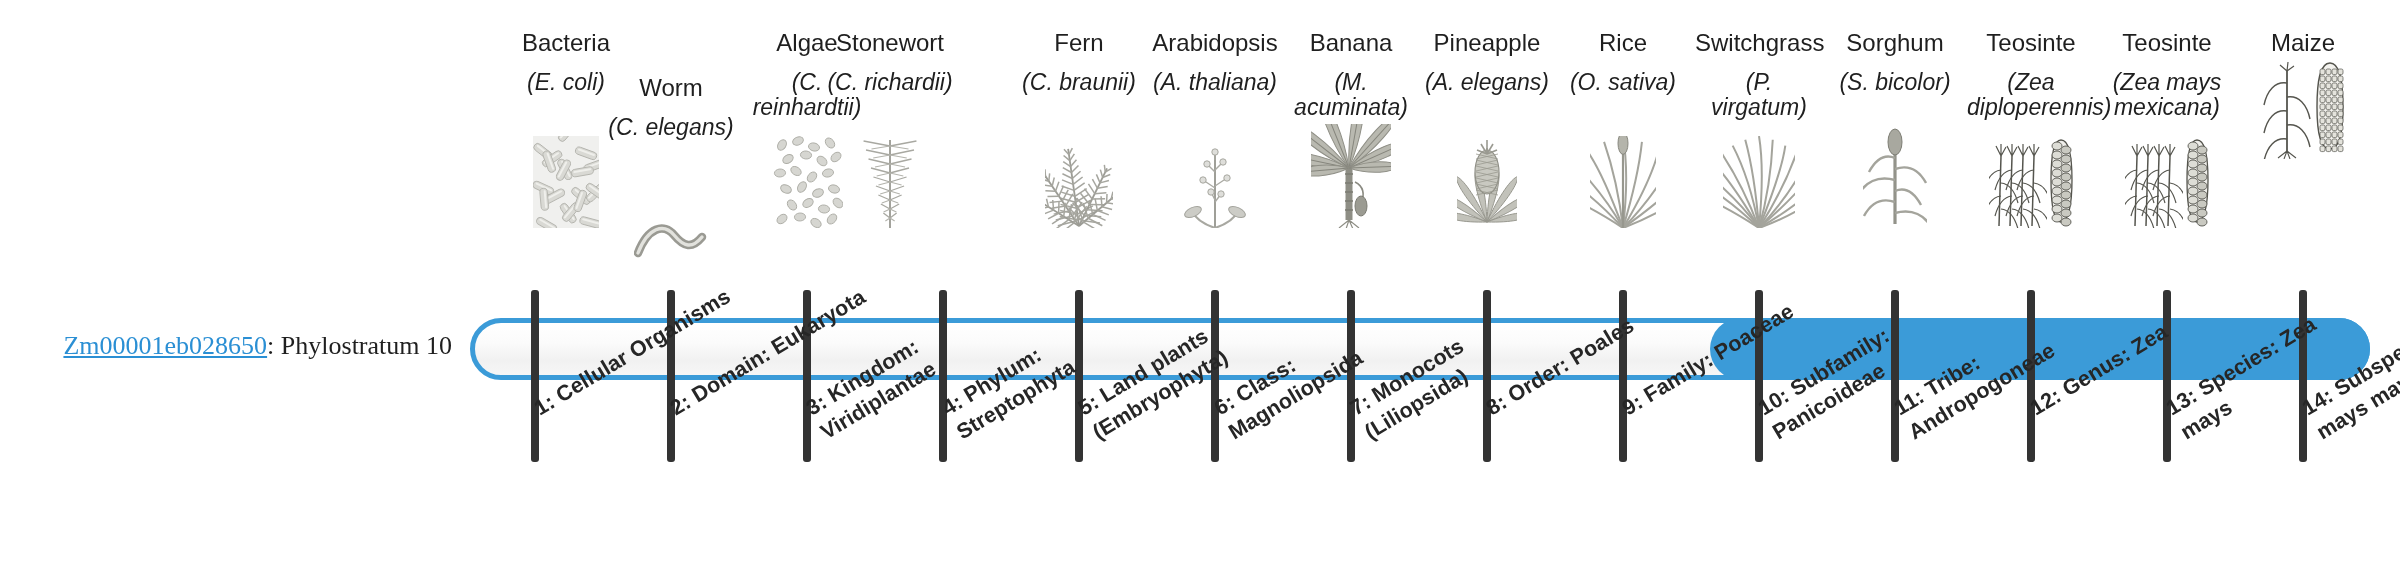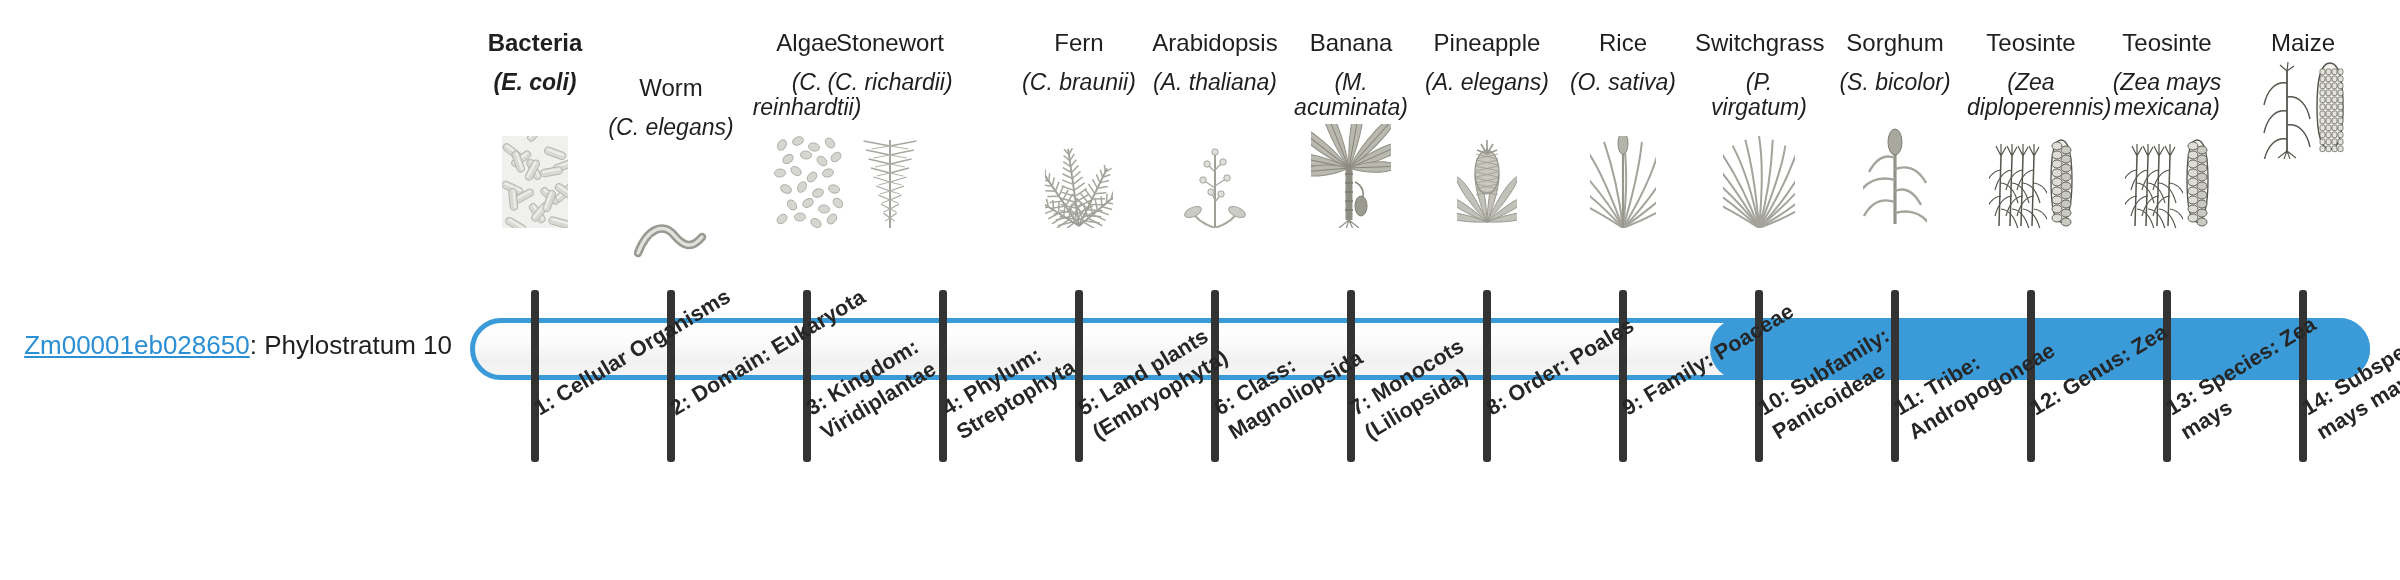--- a/index.html
+++ b/index.html
@@ -24,20 +24,21 @@
   .gene-label {
     position: absolute;
     left: 0;
     top: 330px;
     width: 452px;
     text-align: right;
     font-size: 26px;
     line-height: 1.2;
     white-space: nowrap;
     color: #1f1f1f;
+    font-family: Liberation Serif, serif;
   }
   .gene-label .gene-link {
     color: #2a8fd4;
     text-decoration: underline;
     cursor: pointer;
   }
 
   
   .track-area {
     position: absolute;
@@ -126,21 +127,21 @@
 </head>
 <body>
 
 <div id="stage">
 
   <div class="gene-label">
     <span class="gene-link">Zm00001eb028650</span><span>: </span><span>Phylostratum 10</span>
   </div>
 
   <div id="species-row">
-      <div class="species-col" style="left: 535px; font-weight: bold;">
+      <div class="species-col" style="left: 566px;">
         <div class="common-name">Bacteria</div>
         <div class="latin-name">(E. coli)</div>
         <div class="organism">
           <svg width="66" height="92" viewBox="0 0 66 92">
             <rect x="0" y="0" width="66" height="92" fill="#f0f0ee"></rect>
             <g transform="translate(4,6) rotate(38)">
               <rect x="0" y="0" width="22" height="7.5" rx="3.75" fill="#d9d9d4" stroke="#b4b4ae" stroke-width="0.9"></rect>
               <rect x="2" y="1.6" width="18" height="2" rx="1" fill="#f2f2ef" opacity=".85"></rect>
             </g>
             <g transform="translate(24,2) rotate(-50)">

